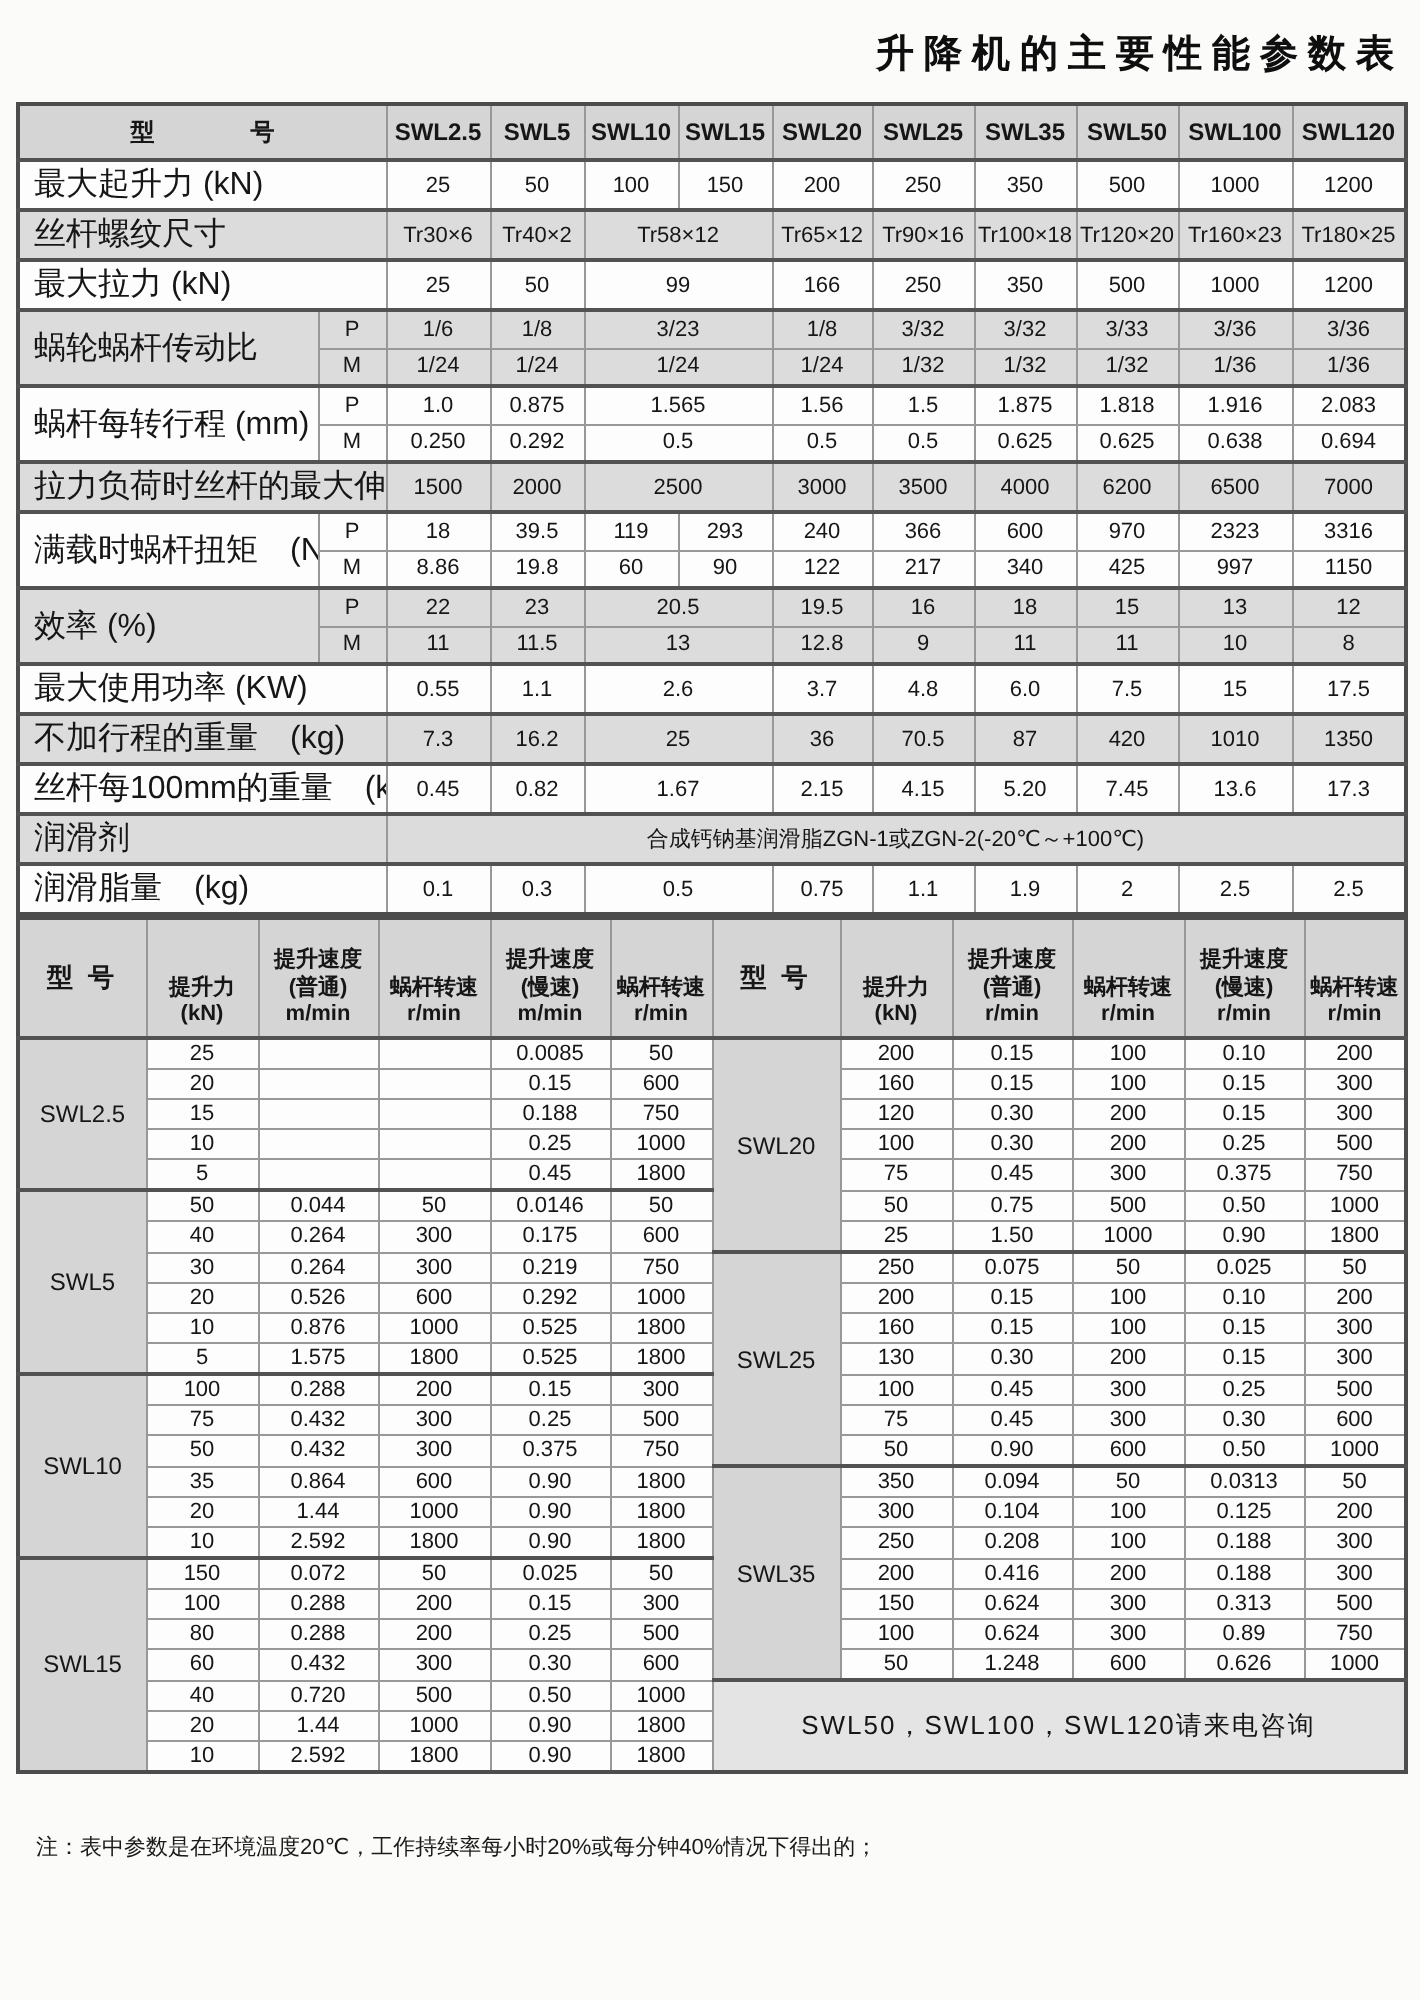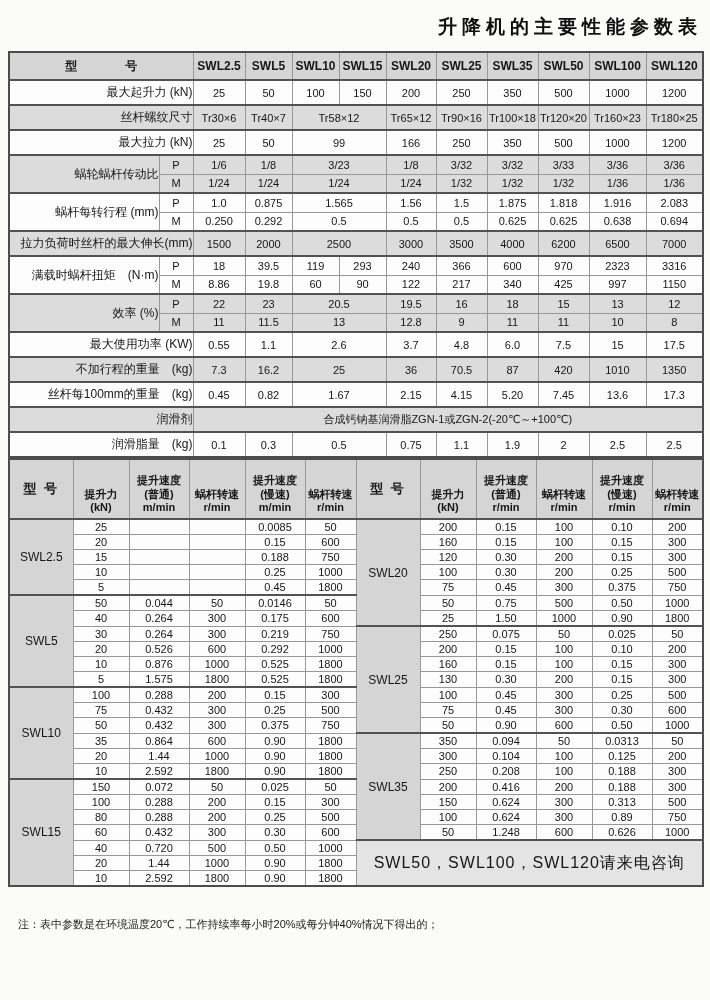--- a/index.html
+++ b/index.html
@@ -17,34 +17,34 @@
   .tbl-title.second { margin-top: 34px; }
   table { border-collapse: collapse; table-layout: fixed; width: 694px; background:#fdfdfd; }
   .t1, .t2 { border: 2px solid #4c4c4c; }
   .t1 th, .t1 td, .t2 th, .t2 td {
     border: 1px solid #989898; text-align: center; vertical-align: middle;
     overflow: hidden; white-space: nowrap;
   }
   
   .t1 th { background:#d5d5d5; font-size:12px; font-weight:bold; height:28px; padding:0 2px; }
   .t1 td { font-size:11px; background:#fdfdfd; }
-  .t1 td.lbl { text-align:right; padding-left:7px; font-size:12px; }
+  .t1 td.lbl { text-align:left; padding-left:7px; font-size:16px; }
   .t1 tr.single td { height:25px; }
   .t1 tr.subrow td { height:19px; }
   .t1 td.pm { font-size:11px; }
   .t1 td.sh { background:#dcdcdc; }
   .t1 .gt { border-top: 2px solid #525252; }
   
   .t2 th { background:#d5d5d5; font-weight:bold; padding:0; }
   .t2 .chw { display:flex; flex-direction:column; justify-content:flex-end;
              height:58px; padding:4px 0; font-size:11px; line-height:1.2; }
   .t2 .chw.center { justify-content:center; font-size:13px; letter-spacing:2px; }
   .t2 td { font-size:11px; height:14px; line-height:14px; padding:0 1px; background:#fdfdfd; }
   .t2 td.mc { background:#d5d5d5; font-size:12px; }
-  .t2 td.nc { background:#e4e4e4; font-size:16px; letter-spacing:1px; }
+  .t2 td.nc { background:#e4e4e4; font-size:13px; letter-spacing:1px; }
   .t2 .gt { border-top: 2px solid #525252; }
   
   .note { display:flex; font-size:11px; line-height:1.7; margin:28px 0 0 10px; color:#1a1a1a; }
   .note-label { white-space:nowrap; }
 </style>
 </head>
 <body>
 
 <div class="page">
 
@@ -88,21 +88,21 @@
           <td class="val gt">200</td>
           <td class="val gt">250</td>
           <td class="val gt">350</td>
           <td class="val gt">500</td>
           <td class="val gt">1000</td>
           <td class="val gt">1200</td>
         </tr>
         <tr class="single">
           <td colspan="2" class="lbl gt sh">丝杆螺纹尺寸</td>
           <td class="val gt sh">Tr30×6</td>
-          <td class="val gt sh">Tr40×7</td>
+          <td class="val gt sh">Tr40×2</td>
           <td class="val gt sh" colspan="2">Tr58×12</td>
           <td class="val gt sh">Tr65×12</td>
           <td class="val gt sh">Tr90×16</td>
           <td class="val gt sh">Tr100×18</td>
           <td class="val gt sh">Tr120×20</td>
           <td class="val gt sh">Tr160×23</td>
           <td class="val gt sh">Tr180×25</td>
         </tr>
         <tr class="single">
           <td colspan="2" class="lbl gt">最大拉力 (kN)</td>

